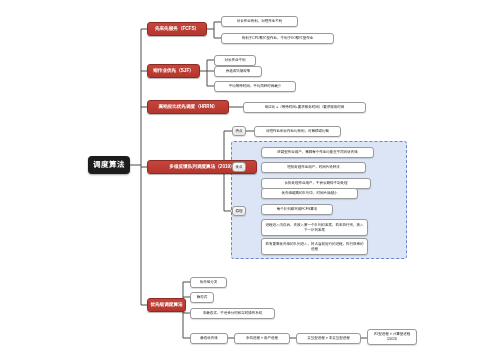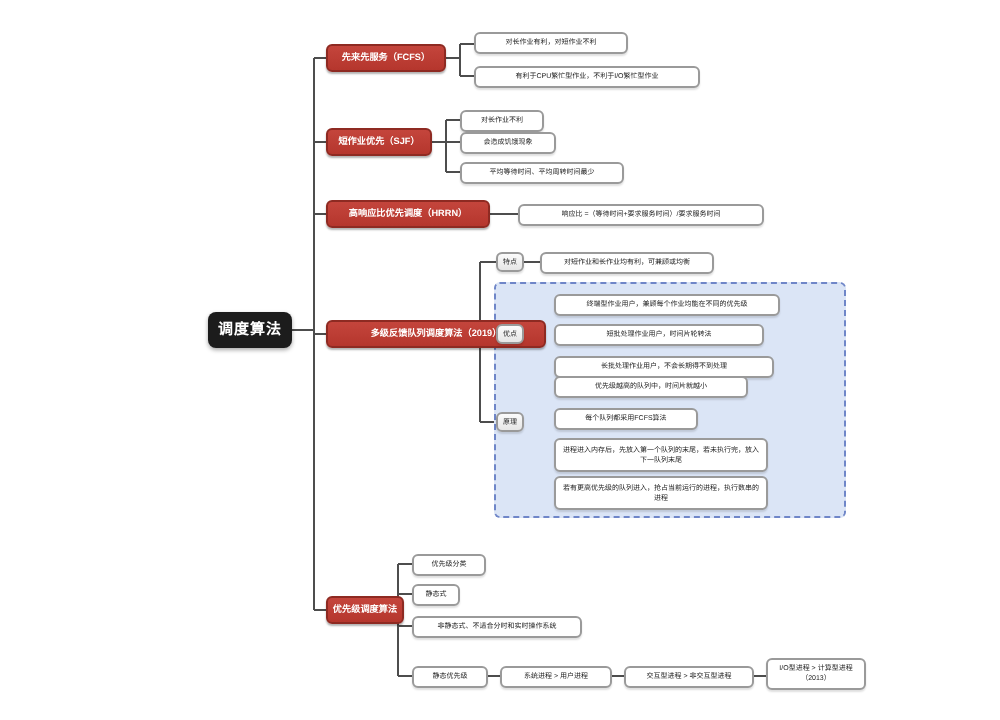--- a/index.html
+++ b/index.html
@@ -4,21 +4,21 @@
 <title>调度算法</title>
 <style>
   html,body{margin:0;padding:0;}
   body{
     width:500px;height:360px;
     background:#ffffff;
     font-family:"Liberation Sans","DejaVu Sans",sans-serif;
     overflow:hidden;
     position:relative;
   }
-  #canvas{position:absolute;left:16px;top:0;width:396px;height:360px;}
+  #canvas{position:absolute;left:0;top:0;width:396px;height:360px;}
   svg.links{position:absolute;left:0;top:0;width:500px;height:360px;pointer-events:none;}
 
   .node{
     position:absolute;
     box-sizing:border-box;
     display:flex;
     align-items:center;
     justify-content:center;
     text-align:center;
     line-height:1.15;

